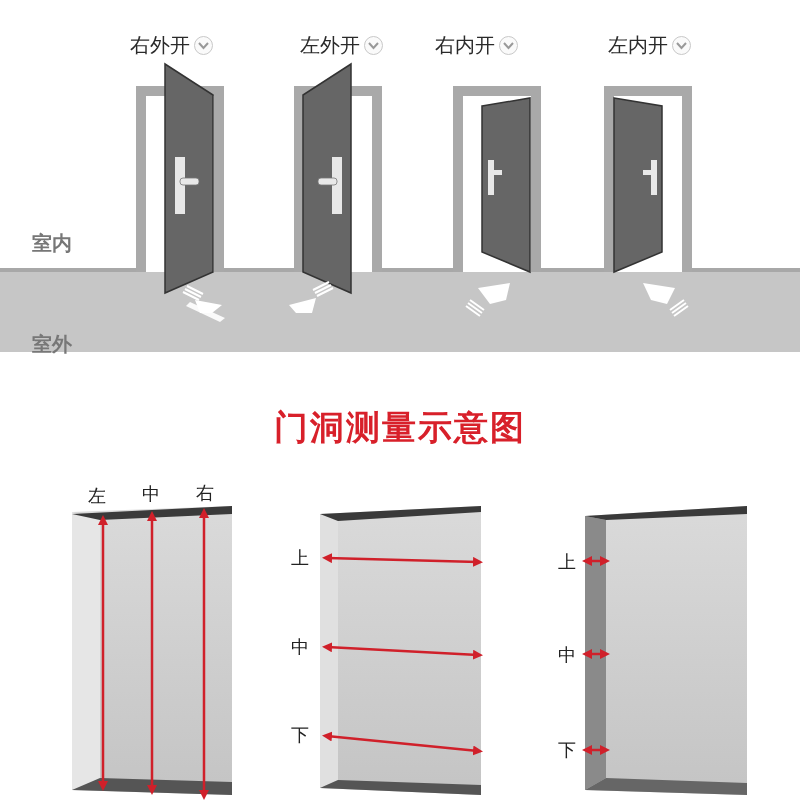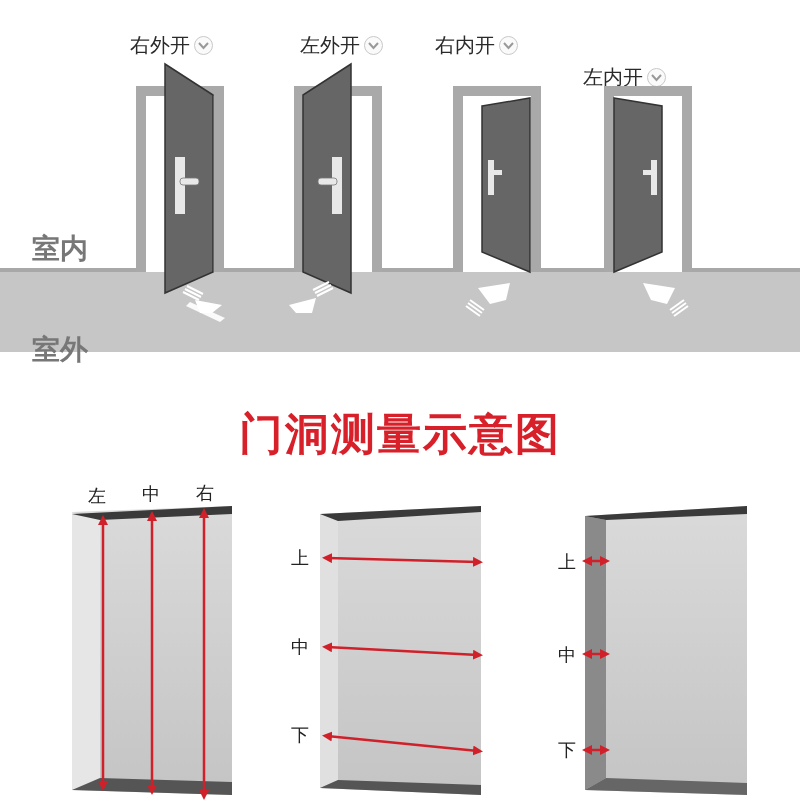--- a/index.html
+++ b/index.html
@@ -8,24 +8,24 @@
     font-family: "DejaVu Sans", "Liberation Sans", sans-serif;
   }
   .door-label {
     position: absolute; top: 32px; font-size: 20px; color: #2a2a2a; white-space: nowrap;
     display: flex; align-items: center; gap: 4px;
   }
   .chev {
     width: 17px; height: 17px; border-radius: 50%; border: 1px solid #c8c8c8;
     display: inline-flex; align-items: center; justify-content: center; background: #fafafa;
   }
-  .room-label { position: absolute; font-size: 28px; font-weight: bold; color: #777; }
+  .room-label { position: absolute; font-size: 20px; font-weight: bold; color: #777; }
   .title {
     position: absolute; top: 405px; left: 0; width: 800px; text-align: center;
-    font-size: 44px; font-weight: bold; color: #d8202a; letter-spacing: 2px;
+    font-size: 34px; font-weight: bold; color: #d8202a; letter-spacing: 2px;
   }
   .mlabel { position: absolute; font-size: 18px; color: #222; }
   svg { position: absolute; left: 0; top: 0; }
 </style>
 </head>
 <body>
 
 <div class="door-label" style="left:130px;">
   <span>右外开</span>
   <span class="chev">
@@ -43,21 +43,21 @@
   </span>
 </div>
 <div class="door-label" style="left:435px;">
   <span>右内开</span>
   <span class="chev">
     <svg width="11" height="8" viewBox="0 0 11 8" style="position:static">
         <path d="M1 1 L5.5 6 L10 1" stroke="#999" stroke-width="2" fill="none"></path>
       </svg>
   </span>
 </div>
-<div class="door-label" style="left:583px;margin-top:32px;">
+<div class="door-label" style="left:608px;">
   <span>左内开</span>
   <span class="chev">
     <svg width="11" height="8" viewBox="0 0 11 8" style="position:static">
         <path d="M1 1 L5.5 6 L10 1" stroke="#999" stroke-width="2" fill="none"></path>
       </svg>
   </span>
 </div>
 
 <svg width="800" height="360" viewBox="0 0 800 360">
 

